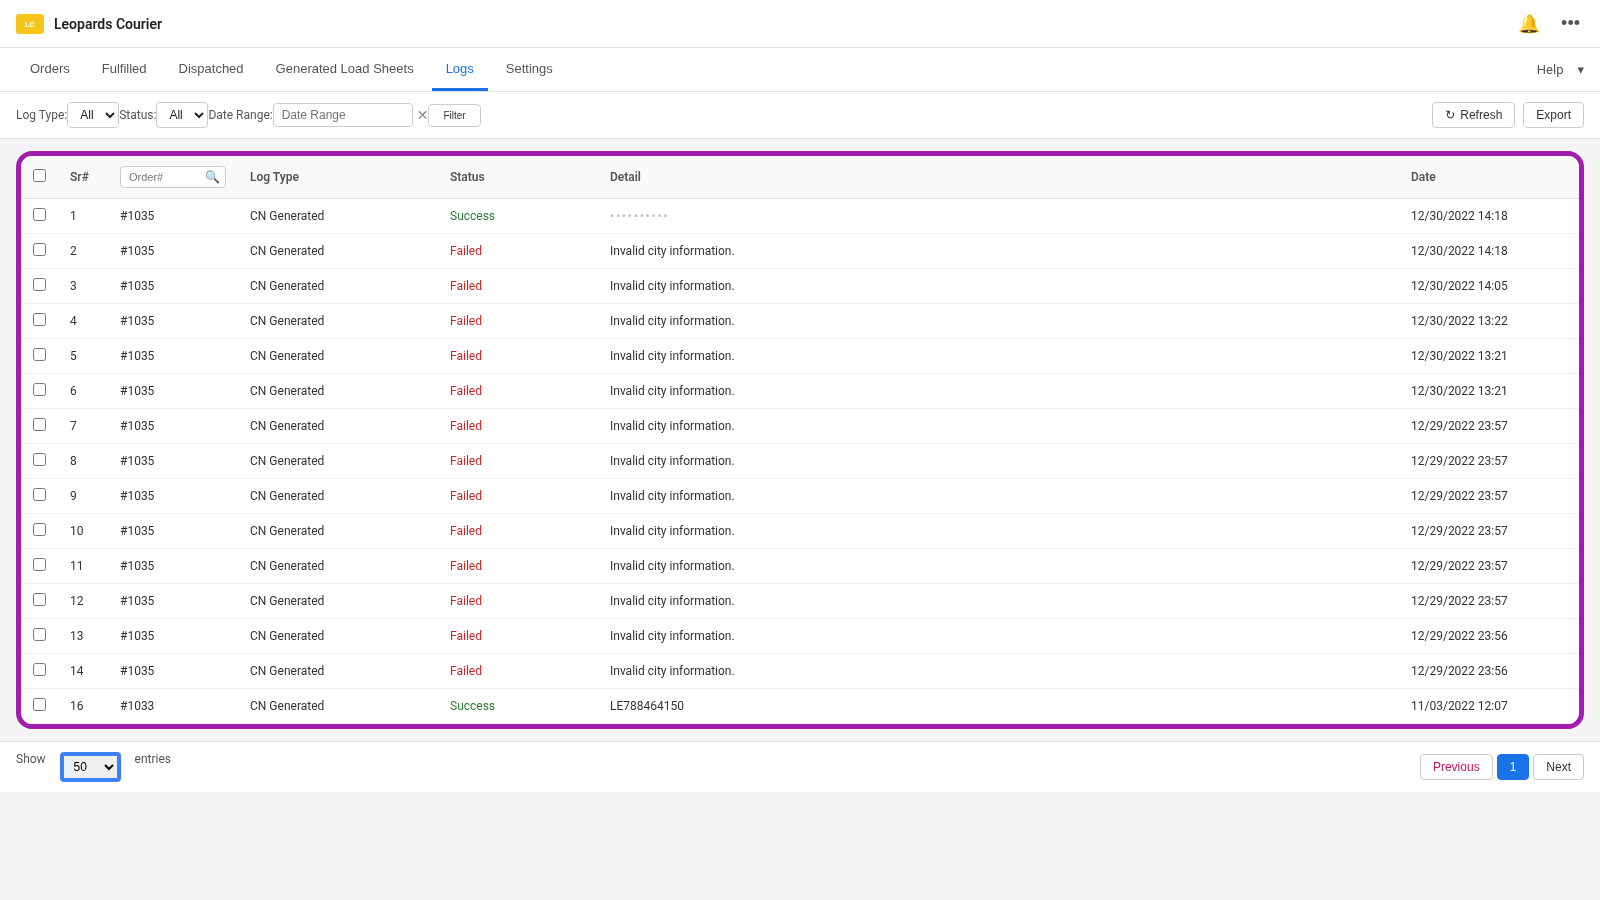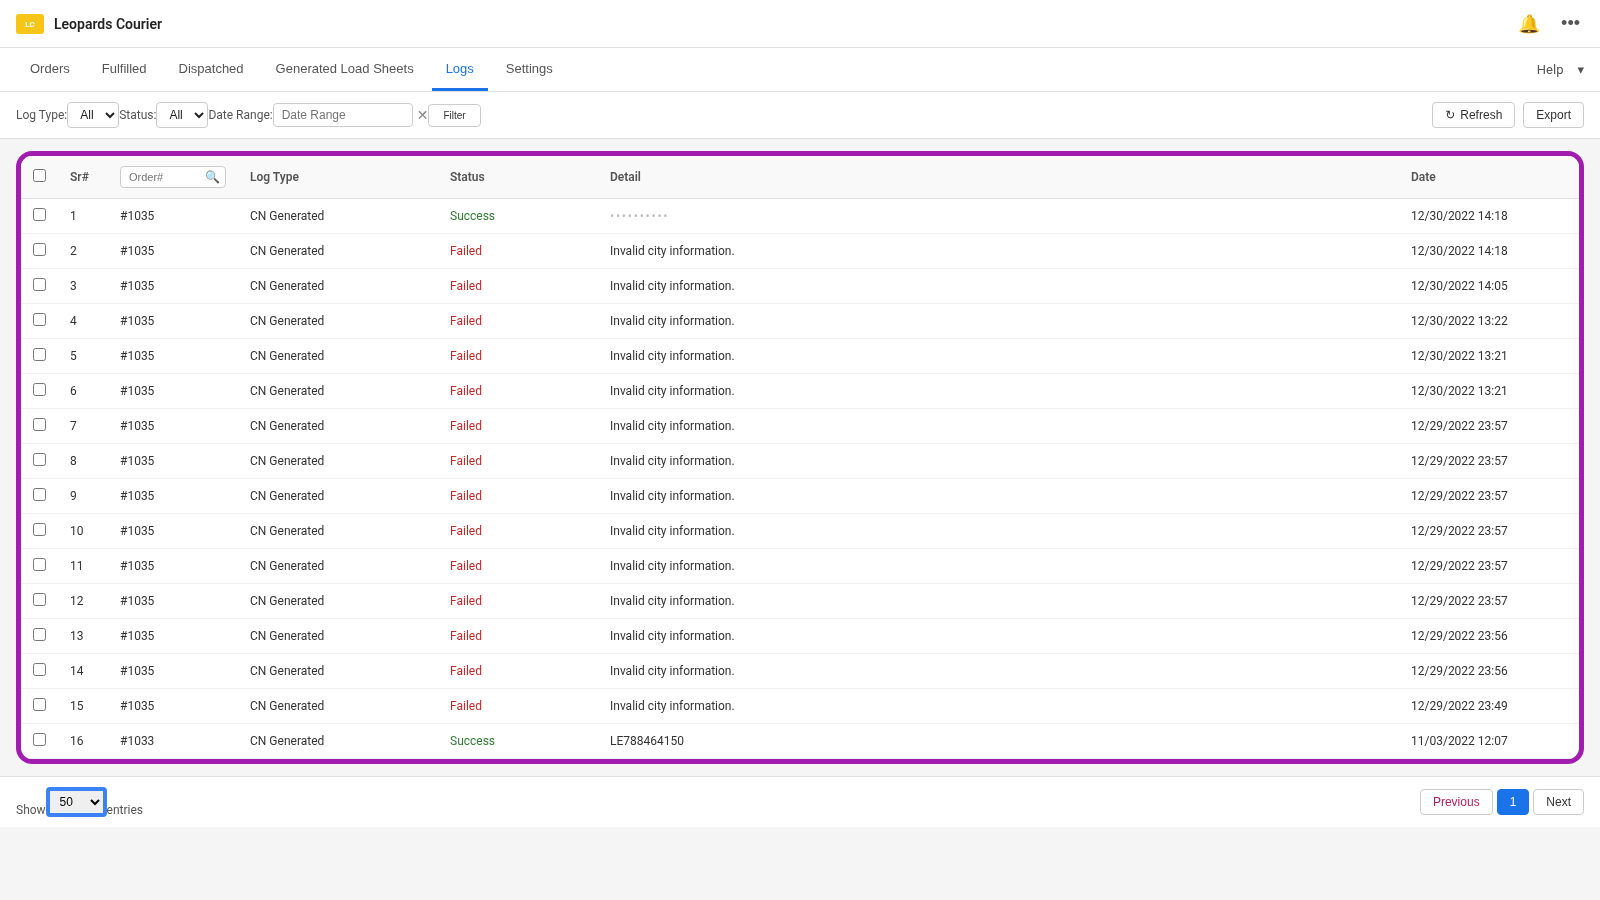--- a/index.html
+++ b/index.html
@@ -101,21 +101,21 @@
 
     .status-success { color: #2e7d32; margin-top: 34px; }
     .status-failed { color: #c62828; }
     .detail-blurred { color: #bbb; font-style: italic; letter-spacing: 2px; }
 
     
     .bottom-bar {
       display: flex; align-items: center; justify-content: space-between;
       padding: 10px 16px; background: #fff; border-top: 1px solid #e0e0e0;
     }
-    .entries-wrapper { display: flex; align-items: flex-end; gap: 0; font-size: 12px; color: #555; }
+    .entries-wrapper { display: flex; align-items: flex-start; gap: 14px; font-size: 12px; color: #555; }
     .entries-select { border: 4px solid #3b82f6; border-radius: 4px; padding: 3px 6px; font-size: 12px; }
     .pagination { display: flex; align-items: center; gap: 4px; }
     .page-btn {
       border: 1px solid #ccc; border-radius: 4px; padding: 5px 12px;
       font-size: 12px; background: #fff; cursor: pointer; color: #333;
     }
     .page-btn:disabled { color: #be185d; cursor: default; }
     .page-btn.active { background: #1a73e8; color: #fff; border-color: #1a73e8; }
 
     input[type="checkbox"] { cursor: pointer; }
@@ -359,31 +359,20 @@
         <tr>
       <td class="td-checkbox">
         <input type="checkbox" style="">
       </td>
       <td>14</td>
       <td>#1035</td>
       <td>CN Generated</td>
       <td class="status-failed">Failed</td>
       <td><span>Invalid city information.</span></td>
       <td>12/29/2022 23:56</td>
-    </tr>
-        <tr>
-      <td class="td-checkbox">
-        <input type="checkbox" style="">
-      </td>
-      <td>15</td>
-      <td>#1035</td>
-      <td>CN Generated</td>
-      <td class="status-failed">Failed</td>
-      <td><span>Invalid city information.</span></td>
-      <td>12/29/2022 23:49</td>
     </tr>
         <tr>
       <td class="td-checkbox">
         <input type="checkbox" style="">
       </td>
       <td>16</td>
       <td>#1033</td>
       <td>CN Generated</td>
       <td class="status-success">Success</td>
       <td><span>LE788464150</span></td>

